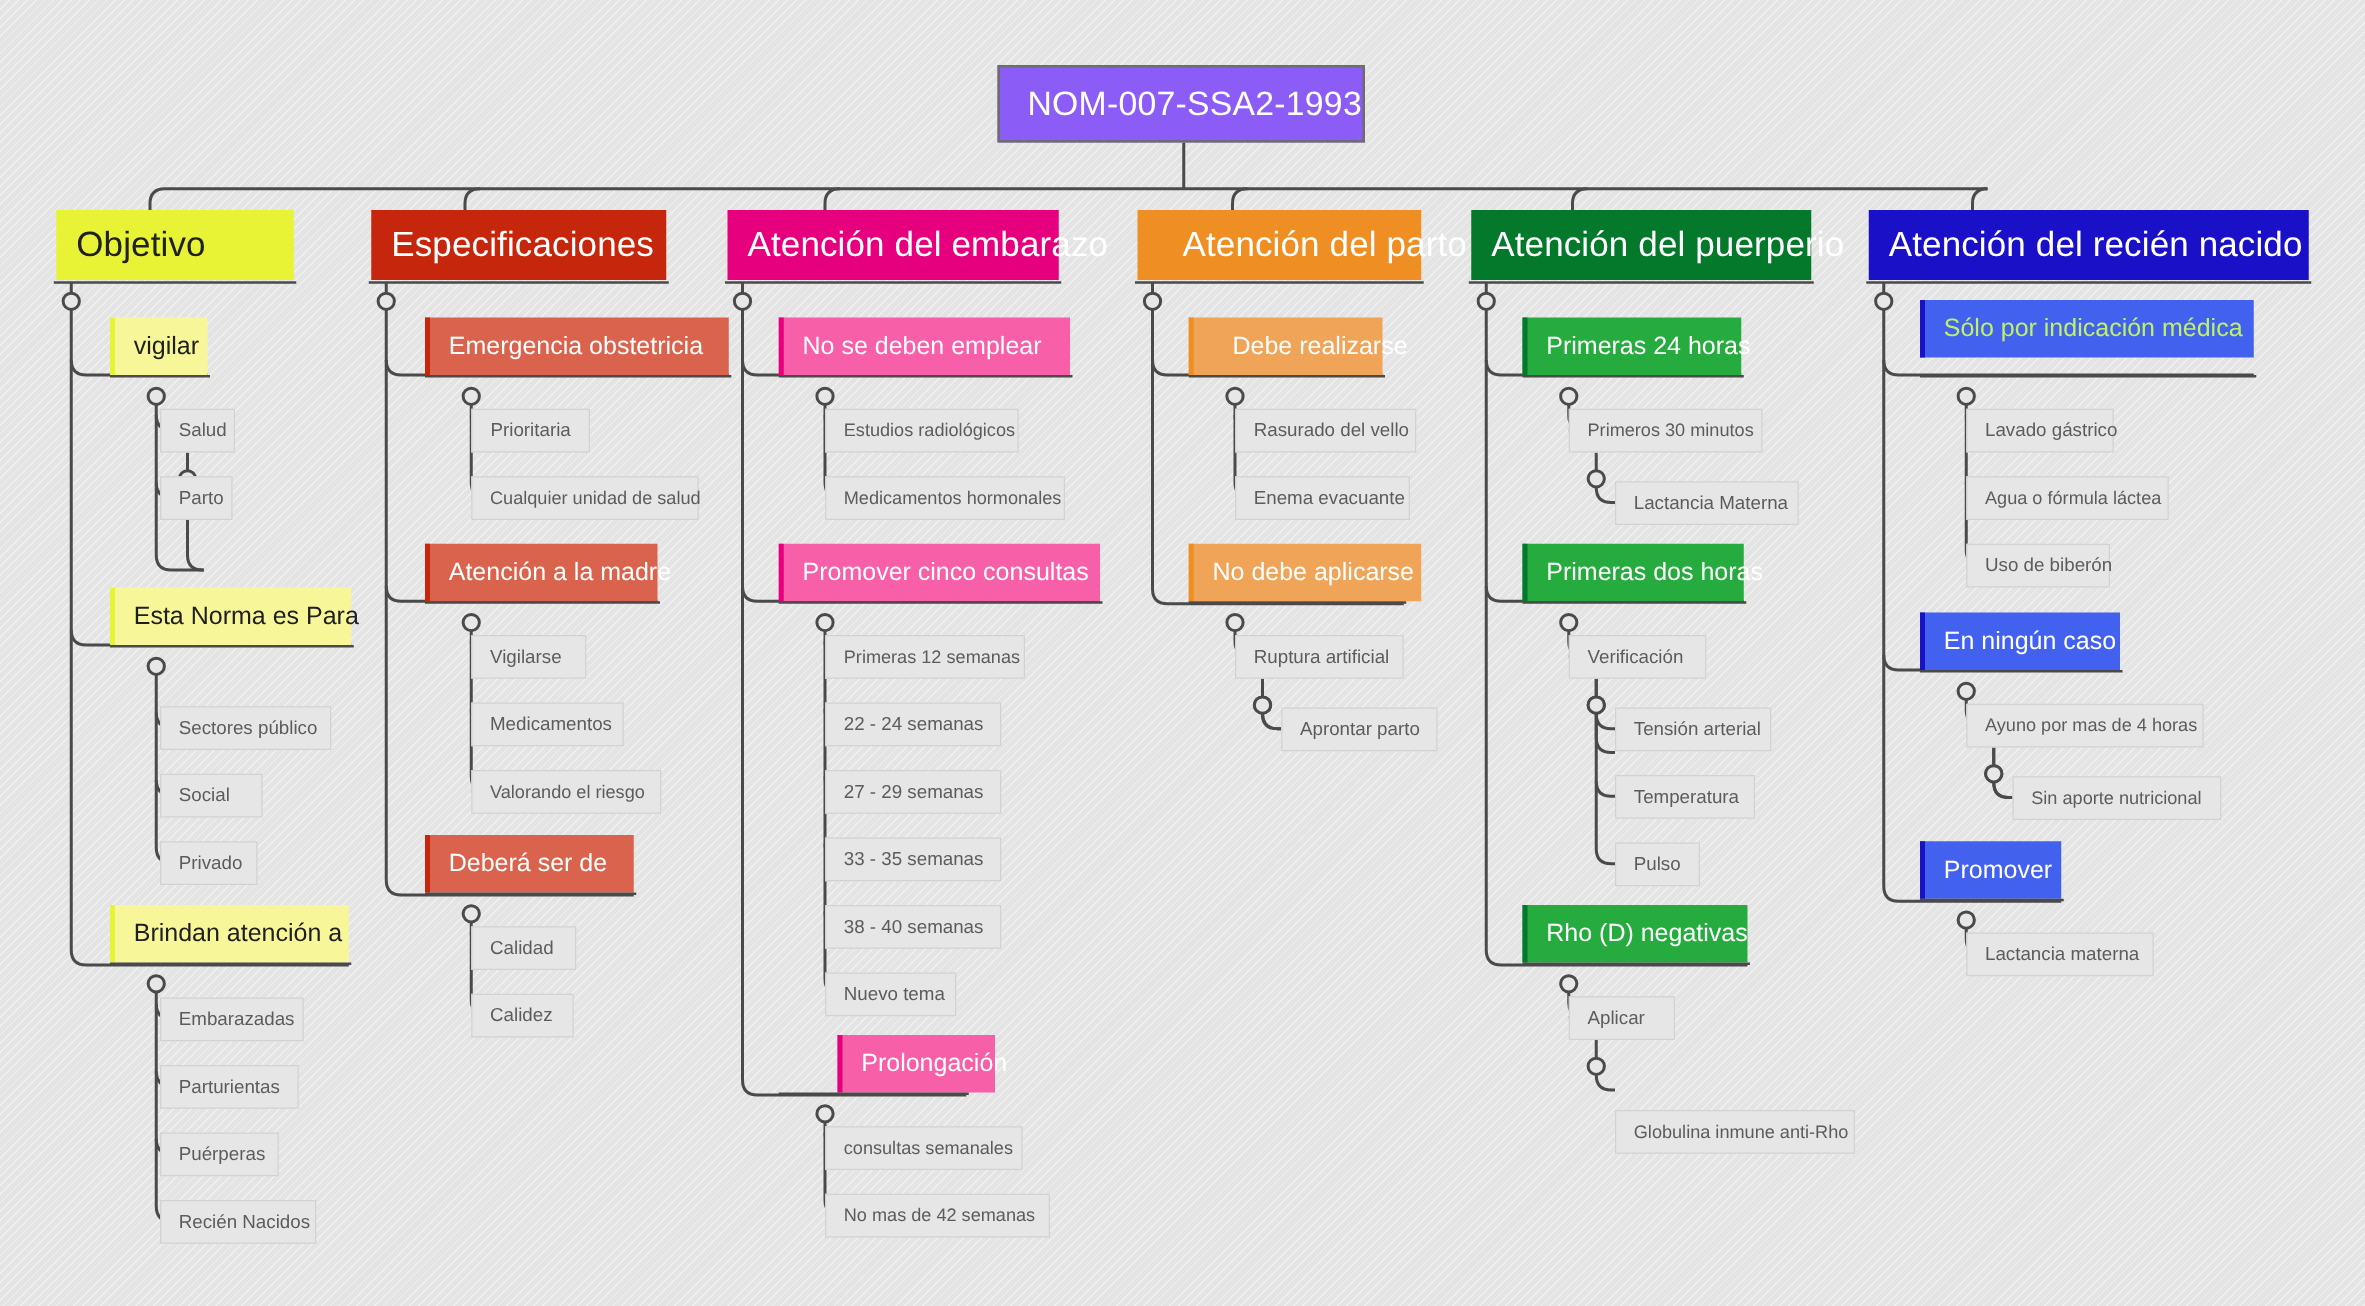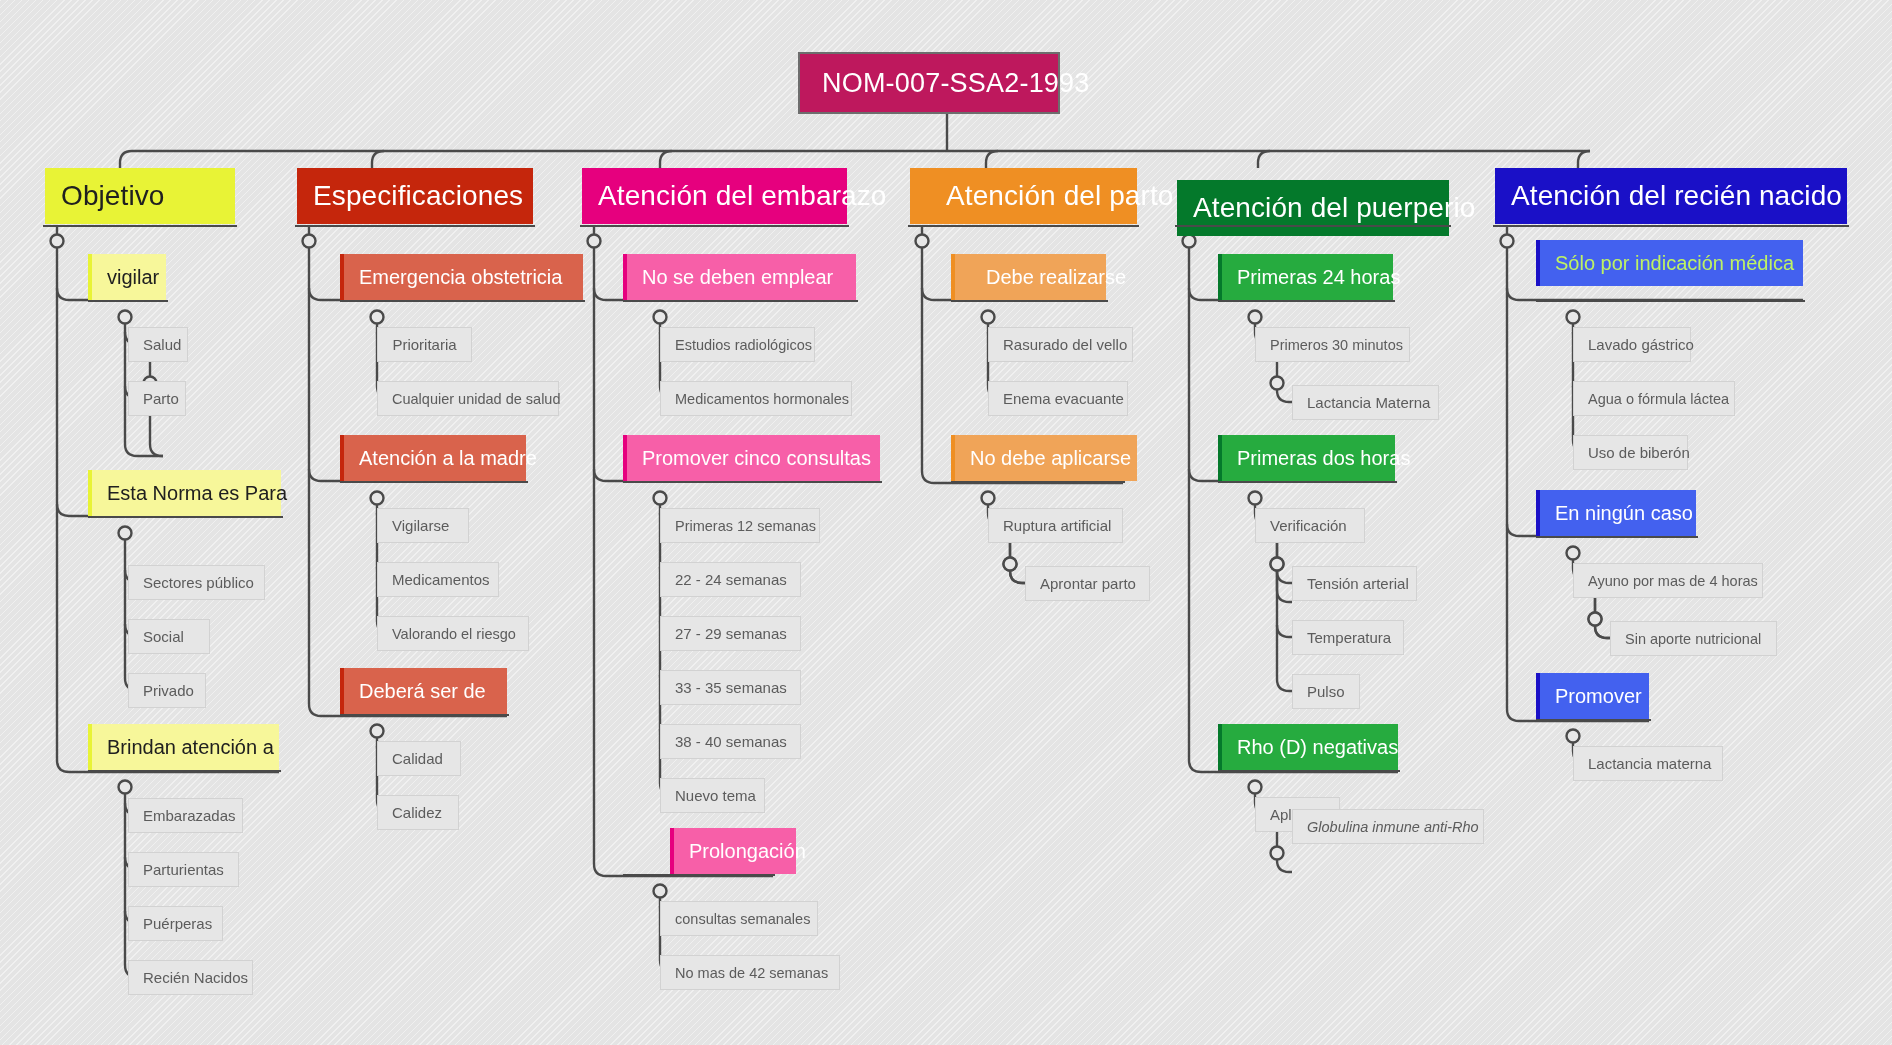--- a/index.html
+++ b/index.html
@@ -154,21 +154,21 @@
       <path d="M1010 571 V 571 q 0 12 12 12 H 1025"></path>
       <path d="M1277 543 V 557"></path>
       <circle cx="1277" cy="564" r="6.5"></circle>
       <path d="M1277 571 V 590 q 0 12 12 12 H 1292"></path>
       <path d="M1277 724 V 738"></path>
       <path d="M1595 598 V 612"></path>
       <circle cx="1595" cy="619" r="6.5"></circle>
       <path d="M1595 626 V 626 q 0 12 12 12 H 1610"></path>
     </svg>
   <div id="nodes">
-      <div class="node root" style="left: 798px; top: 52px; width: 262px; height: 62px; background: #be185d; color: rgb(255, 255, 255);">
+      <div class="node root" style="left: 798px; top: 52px; width: 294px; height: 62px; background: #8b5cf6; color: rgb(255, 255, 255);">
         <span>NOM-007-SSA2-1993</span>
       </div>
       <div class="node l1" style="left: 45px; top: 168px; width: 190px; height: 56px; background: rgb(232, 243, 54); color: rgb(32, 32, 32);">
         <span>Objetivo</span>
       </div>
       <div style="position: absolute; left: 43px; top: 225px; width: 194px; height: 2.4px; background: rgb(74, 74, 74);"></div>
       <div class="node l2" style="left: 88px; top: 254px; width: 78px; height: 46px; background: rgb(247, 247, 154); color: rgb(32, 32, 32); border-left: 4px solid rgb(232, 243, 54);">
         <span>vigilar</span>
       </div>
       <div style="position: absolute; left: 88px; top: 300px; width: 80px; height: 2.4px; background: rgb(74, 74, 74);"></div>
@@ -307,21 +307,21 @@
       <div class="node l2" style="left: 951px; top: 435px; width: 186px; height: 46px; background: rgb(240, 164, 88); color: rgb(255, 255, 255); border-left: 4px solid rgb(239, 143, 35);">
         <span>No debe aplicarse</span>
       </div>
       <div style="position: absolute; left: 951px; top: 481px; width: 174px; height: 2.4px; background: rgb(74, 74, 74);"></div>
       <div class="node leaf" style="left: 988px; top: 508px; width: 135px; height: 35px;">
         <span>Ruptura artificial</span>
       </div>
       <div class="node leaf" style="left: 1025px; top: 566px; width: 125px; height: 35px;">
         <span>Aprontar parto</span>
       </div>
-      <div class="node l1" style="left: 1177px; top: 168px; width: 272px; height: 56px; background: rgb(4, 121, 43); color: rgb(255, 255, 255); margin-top: 12px;">
+      <div class="node l1" style="left: 1177px; top: 168px; width: 272px; height: 56px; background: rgb(4, 121, 43); color: rgb(255, 255, 255);">
         <span>Atención del puerperio</span>
       </div>
       <div style="position: absolute; left: 1175px; top: 225px; width: 276px; height: 2.4px; background: rgb(74, 74, 74);"></div>
       <div class="node l2" style="left: 1218px; top: 254px; width: 175px; height: 46px; background: rgb(38, 171, 63); color: rgb(255, 255, 255); border-left: 4px solid rgb(4, 121, 43);">
         <span>Primeras 24 horas</span>
       </div>
       <div style="position: absolute; left: 1218px; top: 300px; width: 177px; height: 2.4px; background: rgb(74, 74, 74);"></div>
       <div class="node leaf sm" style="left: 1255px; top: 327px; width: 155px; height: 35px;">
         <span>Primeros 30 minutos</span>
       </div>
@@ -344,21 +344,21 @@
       <div class="node leaf" style="left: 1292px; top: 674px; width: 68px; height: 35px;">
         <span>Pulso</span>
       </div>
       <div class="node l2" style="left: 1218px; top: 724px; width: 180px; height: 46px; background: rgb(38, 171, 63); color: rgb(255, 255, 255); border-left: 4px solid rgb(4, 121, 43);">
         <span>Rho (D) negativas</span>
       </div>
       <div style="position: absolute; left: 1218px; top: 770px; width: 182px; height: 2.4px; background: rgb(74, 74, 74);"></div>
       <div class="node leaf" style="left: 1255px; top: 797px; width: 85px; height: 35px;">
         <span>Aplicar</span>
       </div>
-      <div class="node leaf sm" style="left: 1292px; top: 809px; width: 192px; height: 35px; font-style: italic;">
+      <div class="node leaf sm" style="left: 1292px; top: 888px; width: 192px; height: 35px;">
         <span>Globulina inmune anti-Rho</span>
       </div>
       <div class="node l1" style="left: 1495px; top: 168px; width: 352px; height: 56px; background: rgb(26, 16, 199); color: rgb(255, 255, 255);">
         <span>Atención del recién nacido</span>
       </div>
       <div style="position: absolute; left: 1493px; top: 225px; width: 356px; height: 2.4px; background: rgb(74, 74, 74);"></div>
       <div class="node l2" style="left: 1536px; top: 240px; width: 267px; height: 46px; background: rgb(67, 97, 239); color: #bef264; border-left: 4px solid rgb(26, 16, 199);">
         <span>Sólo por indicación médica</span>
       </div>
       <div style="position: absolute; left: 1536px; top: 300px; width: 269px; height: 2.4px; background: rgb(74, 74, 74);"></div>

